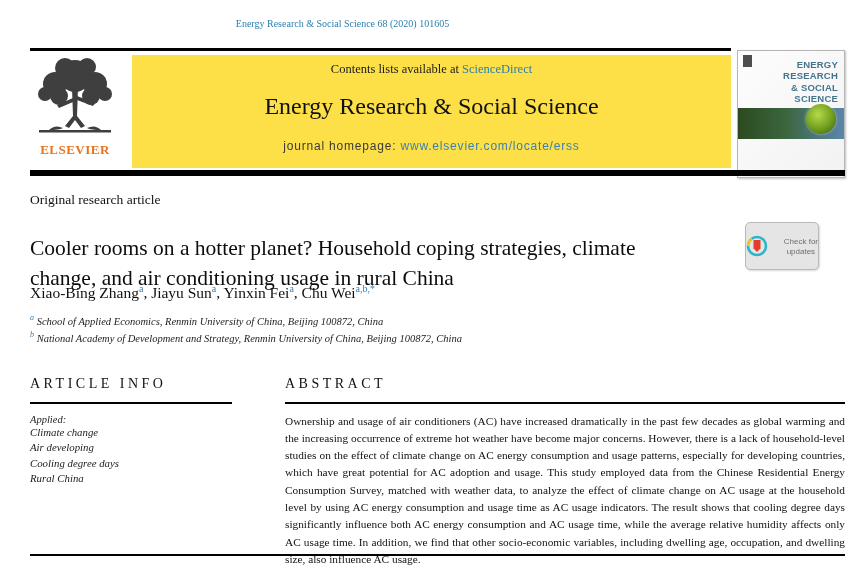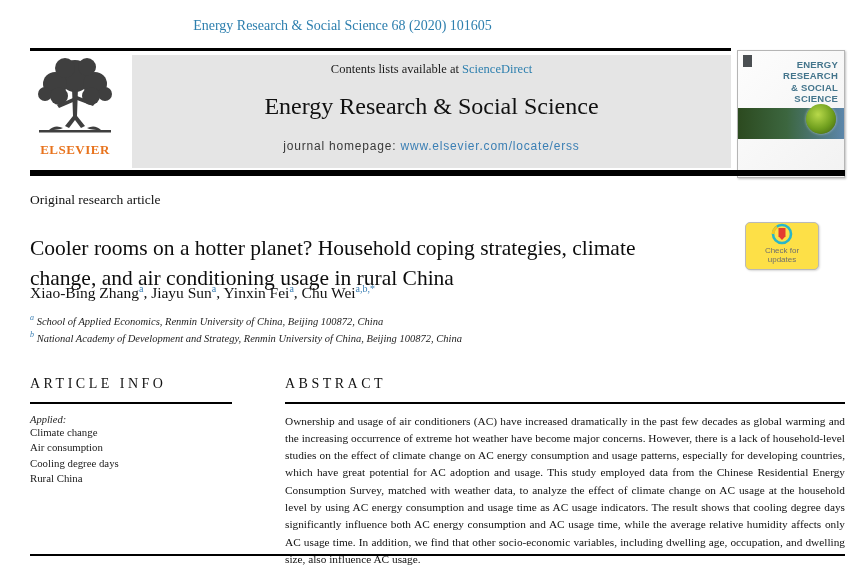--- a/index.html
+++ b/index.html
@@ -1,41 +1,41 @@
 <!DOCTYPE html>
 <html><head>
 <meta charset="utf-8">
 <style>
   * { margin: 0; padding: 0; box-sizing: border-box; }
   html, body { width: 861px; height: 573px; background: #ffffff; overflow: hidden; }
   body { font-family: "Liberation Serif", serif; color: #1a1a1a; position: relative; }
 
   .citation-line {
     position: absolute; top: 18px; left: 0; width: 685px;
-    text-align: center; font-size: 14px; color: #2d7fae;
+    text-align: center; font-size: 10px; color: #2d7fae;
   }
 
   .rule-top-black { position: absolute; left: 30px; top: 48px; width: 701px; height: 3px; background: #000; }
   .rule-bottom-black { position: absolute; left: 30px; top: 170px; width: 815px; height: 6px; background: #000; }
 
   
   .elsevier-block {
     position: absolute; left: 22px; top: 54px; width: 106px; height: 114px;
     text-align: center;
   }
   .elsevier-tree { display: block; margin: 0 auto; }
   .elsevier-name {
     font-family: "Liberation Serif", serif;
     font-size: 13px; font-weight: bold; color: #e8731d; letter-spacing: 0.5px;
   }
 
   
   .banner {
     position: absolute; left: 132px; top: 55px; width: 599px; height: 113px;
-    background: #e5e5e5; text-align: center;
+    background: #fde047; text-align: center;
   }
   .banner-contents { margin-top: 7px; font-size: 12.5px; color: #1a1a1a; }
   .banner-contents .link { color: #2d7fae; }
   .banner-journal-title { margin-top: 16px; font-size: 24px; color: #111; }
   .banner-homepage {
     margin-top: 19px; font-family: "Liberation Sans", sans-serif;
     font-size: 12px; letter-spacing: 0.8px; color: #3a3a3a;
   }
   .banner-homepage .link { color: #3b7fb4; }
 
@@ -70,37 +70,37 @@
   }
   .authors { position: absolute; left: 30px; top: 283px; font-size: 15.5px; color: #111; }
   .authors sup, .affil sup { color: #3b7fb4; font-size: 10px; }
   .affils { position: absolute; left: 30px; top: 312px; }
   .affil { font-size: 10.5px; font-style: italic; color: #222; line-height: 1.5; }
   .affil sup { font-size: 8px; }
 
   
   .check-badge {
     position: absolute; left: 745px; top: 222px; width: 74px; height: 48px;
-    border: 1px solid #b9b9b9; border-radius: 5px; background: #fde047;
+    border: 1px solid #b9b9b9; border-radius: 5px; background: #e5e5e5;
     box-shadow: 1px 1px 2px rgba(0,0,0,0.15);
-    display: flex; flex-direction: column; align-items: center; justify-content: flex-start;
+    display: flex; flex-direction: row; align-items: center; justify-content: space-between;
   }
   .check-badge-text {
     font-family: "Liberation Sans", sans-serif; font-size: 8px; line-height: 1.15;
     color: #6e6e6e; text-align: center; margin-top: 1px;
   }
 
   
   .info-col { position: absolute; left: 30px; top: 376px; width: 205px; }
   .abstract-col { position: absolute; left: 285px; top: 376px; width: 560px; }
   .sec-heading { font-size: 14px; letter-spacing: 3.5px; color: #111; }
   .sec-rule { margin-top: 10px; height: 1.5px; background: #000; }
   .info-rule { width: 202px; }
   .keywords-label { margin-top: 10px; font-size: 10.5px; font-style: italic; color: #222; }
-  .keyword { font-size: 10.8px; color: #1a1a1a; line-height: 1.45; }
+  .keyword { font-size: 10.8px; color: #1a1a1a; line-height: 1.45; font-style: italic; }
   .abstract-text {
     margin-top: 9px; font-size: 11.3px; line-height: 1.535; text-align: justify; color: #111;
   }
   .rule-final { position: absolute; left: 30px; top: 554px; width: 815px; height: 2px; background: #000; }
 </style>
 </head>
 <body>
 
 <div class="citation-line">Energy Research &amp; Social Science 68 (2020) 101605</div>
 
@@ -179,21 +179,21 @@
 <div class="affils">
   <div class="affil"><sup>a</sup><span> School of Applied Economics, Renmin University of China, Beijing 100872, China</span></div>
   <div class="affil"><sup>b</sup><span> National Academy of Development and Strategy, Renmin University of China, Beijing 100872, China</span></div>
 </div>
 
 <div class="info-col">
   <div class="sec-heading">ARTICLE INFO</div>
   <div class="sec-rule info-rule"></div>
   <div class="keywords-label">Applied:</div>
   <div class="keyword">Climate change</div>
-  <div class="keyword">Air consumption</div>
+  <div class="keyword">Air developing</div>
   <div class="keyword">Cooling degree days</div>
   <div class="keyword">Rural China</div>
 </div>
 
 <div class="abstract-col">
   <div class="sec-heading">ABSTRACT</div>
   <div class="sec-rule"></div>
   <div class="abstract-text">Ownership and usage of air conditioners (AC) have increased dramatically in the past few decades as global warming and the increasing occurrence of extreme hot weather have become major concerns. However, there is a lack of household-level studies on the effect of climate change on AC energy consumption and usage patterns, especially for developing countries, which have great potential for AC adoption and usage. This study employed data from the Chinese Residential Energy Consumption Survey, matched with weather data, to analyze the effect of climate change on AC usage at the household level by using AC energy consumption and usage time as AC usage indicators. The result shows that cooling degree days significantly influence both AC energy consumption and AC usage time, while the average relative humidity affects only AC usage time. In addition, we find that other socio-economic variables, including dwelling age, occupation, and dwelling size, also influence AC usage.</div>
 </div>
 

